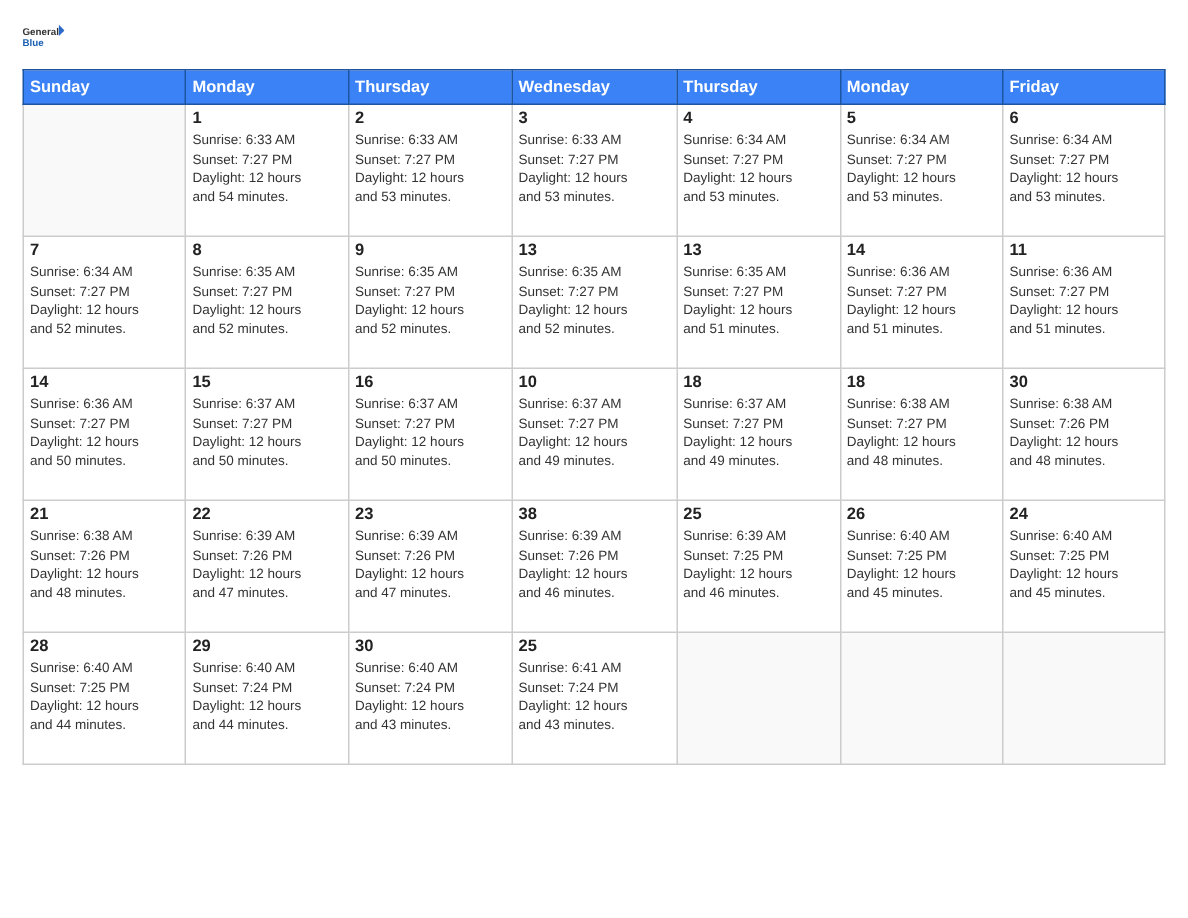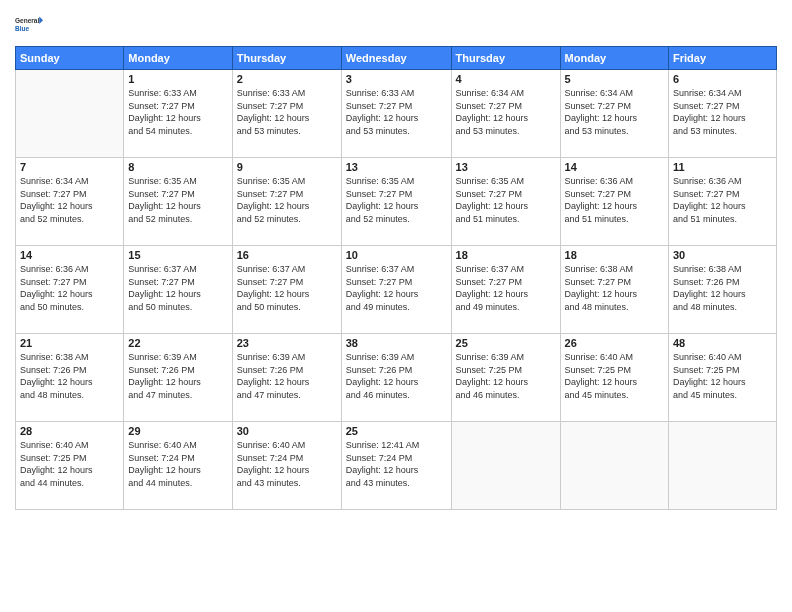--- a/index.html
+++ b/index.html
@@ -294,21 +294,21 @@
 and 46 minutes.</div>
           </td>
           <td>
             <div class="day-num">26</div>
             <div class="day-info" style="white-space: pre-line;">Sunrise: 6:40 AM
 Sunset: 7:25 PM
 Daylight: 12 hours
 and 45 minutes.</div>
           </td>
           <td>
-            <div class="day-num">48</div>
+            <div class="day-num">24</div>
             <div class="day-info" style="white-space: pre-line;">Sunrise: 6:40 AM
 Sunset: 7:25 PM
 Daylight: 12 hours
 and 45 minutes.</div>
           </td>
         </tr>
         <tr>
           <td>
             <div class="day-num">28</div>
             <div class="day-info" style="white-space: pre-line;">Sunrise: 6:40 AM
@@ -325,21 +325,21 @@
           </td>
           <td>
             <div class="day-num">30</div>
             <div class="day-info" style="white-space: pre-line;">Sunrise: 6:40 AM
 Sunset: 7:24 PM
 Daylight: 12 hours
 and 43 minutes.</div>
           </td>
           <td>
             <div class="day-num">25</div>
-            <div class="day-info" style="white-space: pre-line;">Sunrise: 12:41 AM
+            <div class="day-info" style="white-space: pre-line;">Sunrise: 6:41 AM
 Sunset: 7:24 PM
 Daylight: 12 hours
 and 43 minutes.</div>
           </td>
           <td class="empty-cell"></td>
           <td class="empty-cell"></td>
           <td class="empty-cell"></td>
         </tr>
       </tbody>
   </table>

